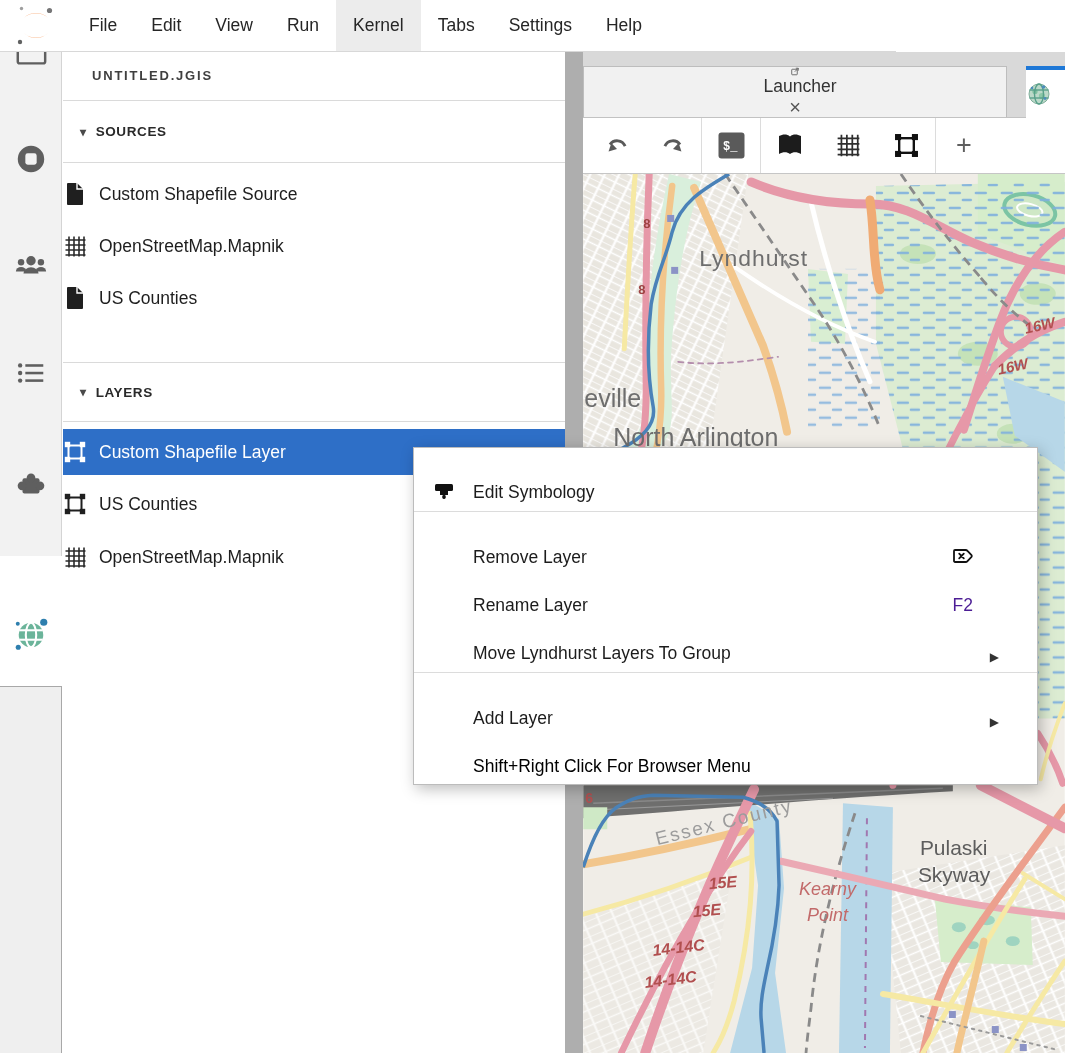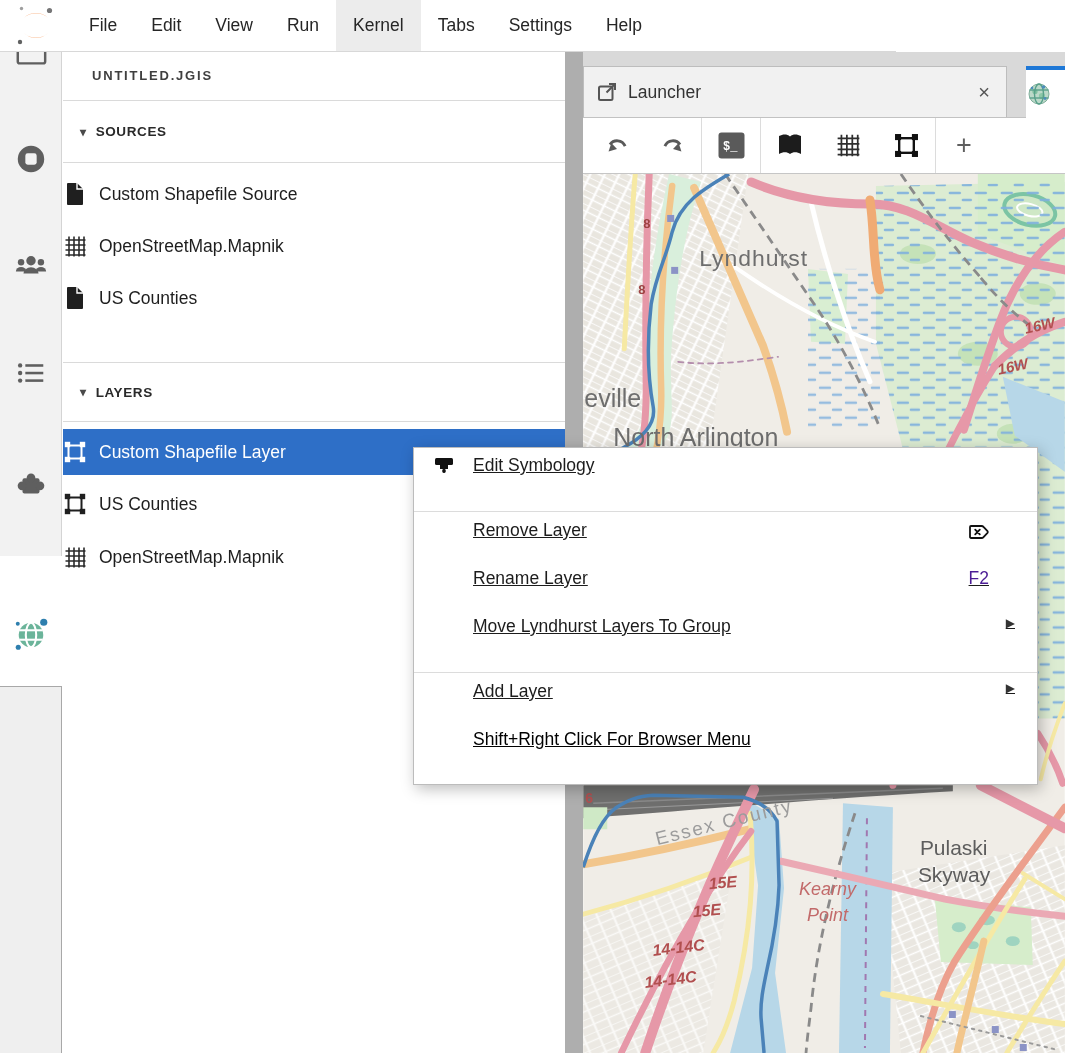--- a/index.html
+++ b/index.html
@@ -36,38 +36,38 @@
   .lp-row.selected{background:#2e6fc7;color:#fff;}
 
   
   .gap{position:absolute;left:565px;top:52px;width:18px;height:1001px;background:#aeaeae;}
 
   
   .main{position:absolute;left:583px;top:52px;width:482px;height:1001px;}
   .tabbar{position:absolute;left:0;top:0;width:482px;height:65px;background:#d9d9d9;}
   .tab-launcher{position:absolute;left:0;top:14px;width:424px;height:51px;background:#f1f1f1;
                 border:1px solid #bdbdbd;border-bottom:none;box-sizing:border-box;
-                display:flex;align-items:center;padding:0 12px;}
+                display:flex;align-items:center;padding:0 12px;flex-direction:column;}
   .tab-launcher .tab-label{flex:1;margin-left:10px;font-size:17.5px;color:#333;}
   .tab-close{font-size:20px;color:#555;line-height:1;padding:0 4px;cursor:default;}
   .tab-globe{position:absolute;left:443px;top:14px;width:39px;height:51px;background:#fff;
              border-top:4px solid #1e78d7;box-sizing:border-box;display:flex;align-items:center;padding-left:2px;overflow:hidden;}
   .toolbar{position:absolute;left:0;top:65px;width:482px;height:57px;background:#fff;
            border-bottom:1px solid #c6c6c6;box-sizing:border-box;display:flex;align-items:center;padding-left:6px;}
   .tb-topline{position:absolute;top:0;left:0;width:443px;height:1px;background:#c2c2c2;}
   .tb-btn{width:56px;height:100%;display:flex;align-items:center;justify-content:center;cursor:default;}
   .tb-btn.w58{width:58px;}
   .tb-sep{width:1px;height:100%;background:#dcdcdc;}
   .tb-plus{font-size:27px;color:#5f5f5f;font-weight:400;}
   .mapwrap{position:absolute;left:0;top:122px;width:482px;height:879px;overflow:hidden;}
 
   
   .ctxmenu{position:absolute;left:413px;top:447px;width:625px;background:#fff;border:1px solid #bcbcbc;
            box-sizing:border-box;box-shadow:3px 4px 14px rgba(0,0,0,.26);padding:7px 0;z-index:20;}
-  .cm-item{height:48px;display:flex;align-items:flex-start;font-size:17.5px;color:#1c1c1c;padding-right:22px;cursor:default;text-decoration:underline;}
+  .cm-item{height:48px;display:flex;align-items:flex-end;font-size:17.5px;color:#1c1c1c;padding-right:38px;cursor:default;}
   .cm-icon{width:59px;display:flex;align-items:center;justify-content:center;flex:0 0 auto;}
   .cm-label{flex:1;}
   .cm-shortcut{margin-right:26px;font-size:17.5px;color:#4c1d95;}
   .cm-arrow{width:16px;text-align:right;font-size:12px;color:#333;}
   .cm-right-icon{margin-right:24px;display:flex;align-items:center;}
   .cm-divider{height:1px;background:#dcdcdc;margin:8px 0;}
   .cm-item.disabled{color:#000000;}
 
   svg{display:block;}
   .maplabel{font-family:"Liberation Sans",sans-serif;}

